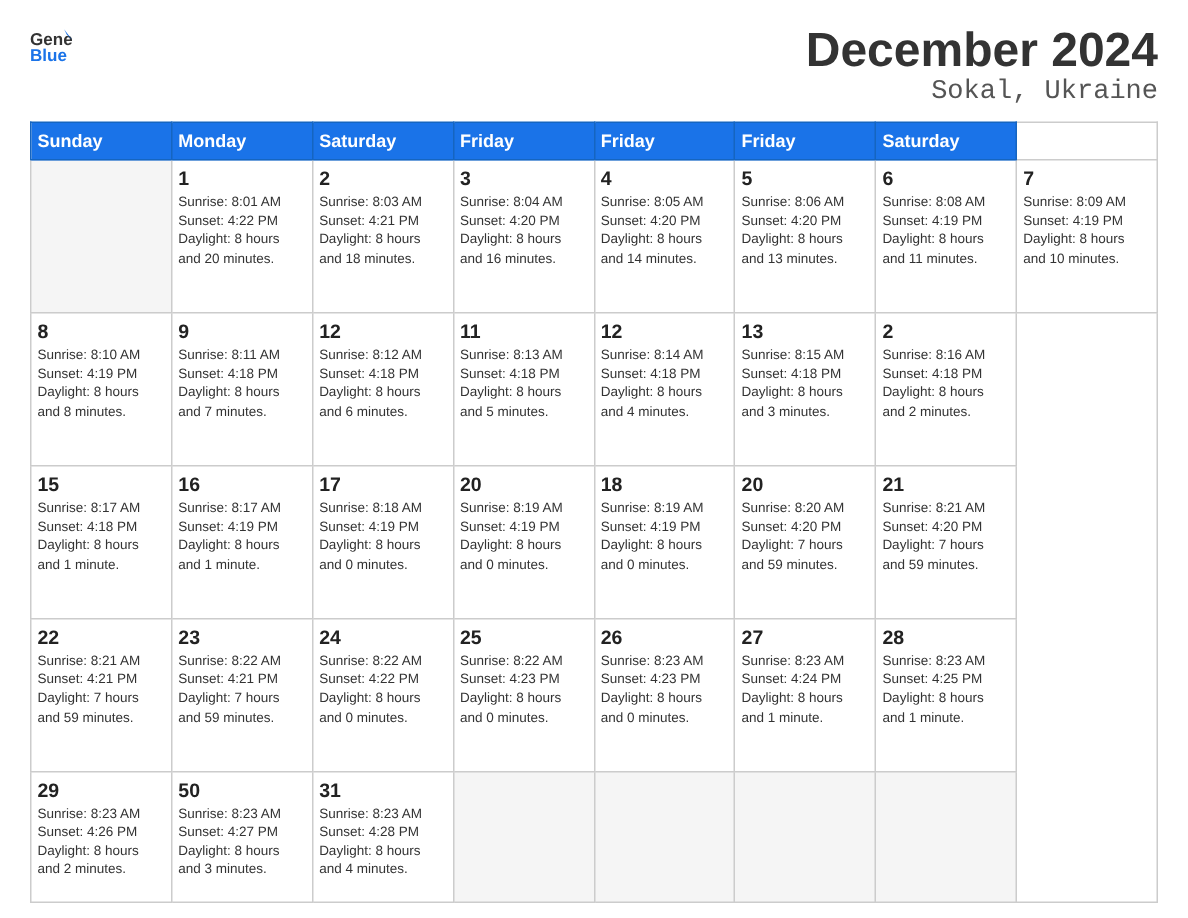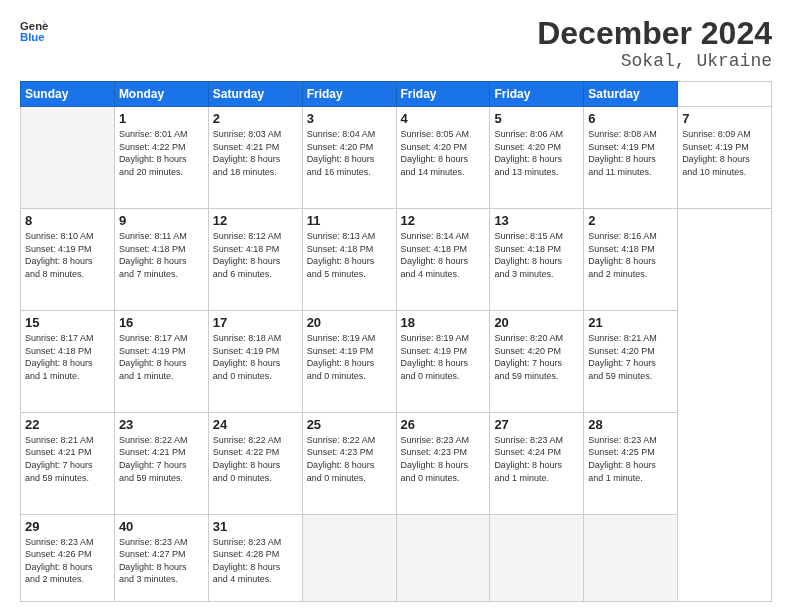--- a/index.html
+++ b/index.html
@@ -245,21 +245,21 @@
         <span class="day-num">28</span>
         <span class="day-detail">Sunrise: 8:23 AM<br>Sunset: 4:25 PM<br>Daylight: 8 hours and 1 minute.</span>
       </td>
         </tr>
         <tr>
           <td>
         <span class="day-num">29</span>
         <span class="day-detail">Sunrise: 8:23 AM<br>Sunset: 4:26 PM<br>Daylight: 8 hours and 2 minutes.</span>
       </td>
           <td>
-        <span class="day-num">40</span>
+        <span class="day-num">50</span>
         <span class="day-detail">Sunrise: 8:23 AM<br>Sunset: 4:27 PM<br>Daylight: 8 hours and 3 minutes.</span>
       </td>
           <td>
         <span class="day-num">31</span>
         <span class="day-detail">Sunrise: 8:23 AM<br>Sunset: 4:28 PM<br>Daylight: 8 hours and 4 minutes.</span>
       </td>
           <td class="empty"></td>
           <td class="empty"></td>
           <td class="empty"></td>
           <td class="empty"></td>

